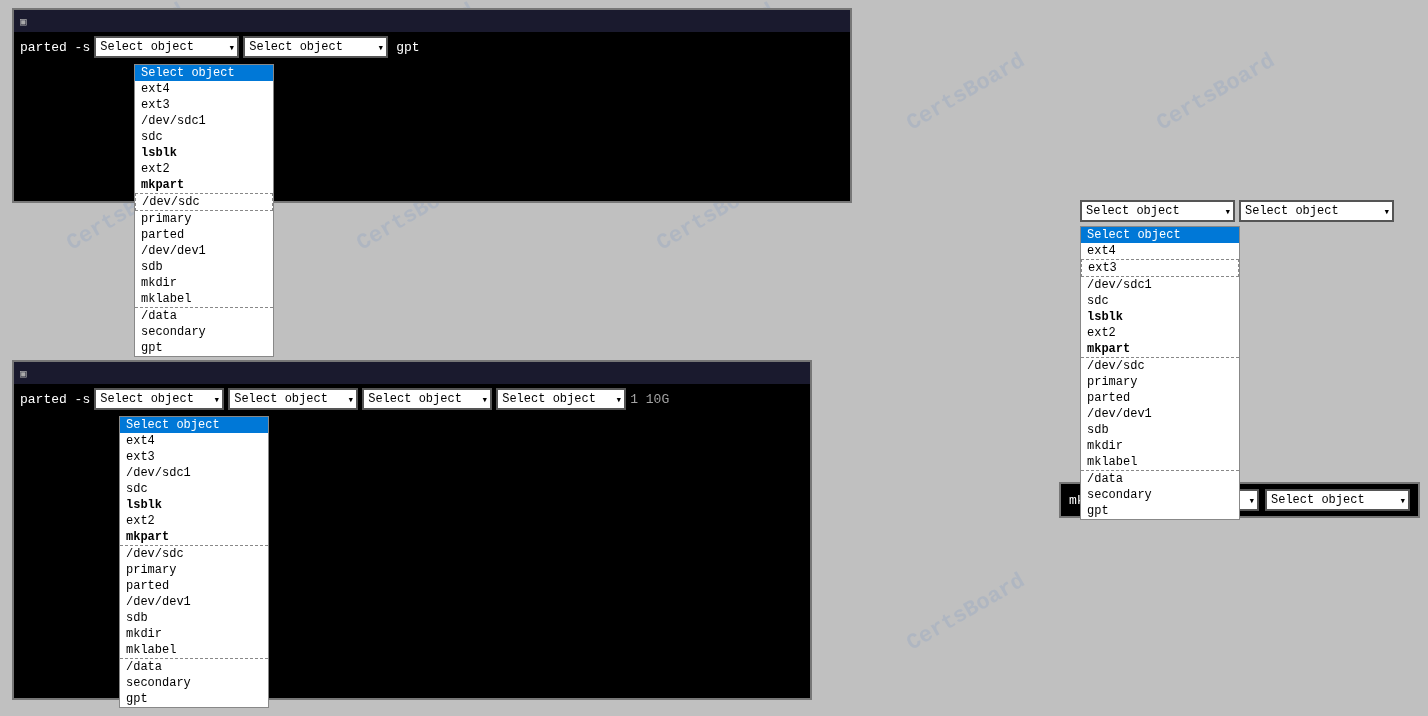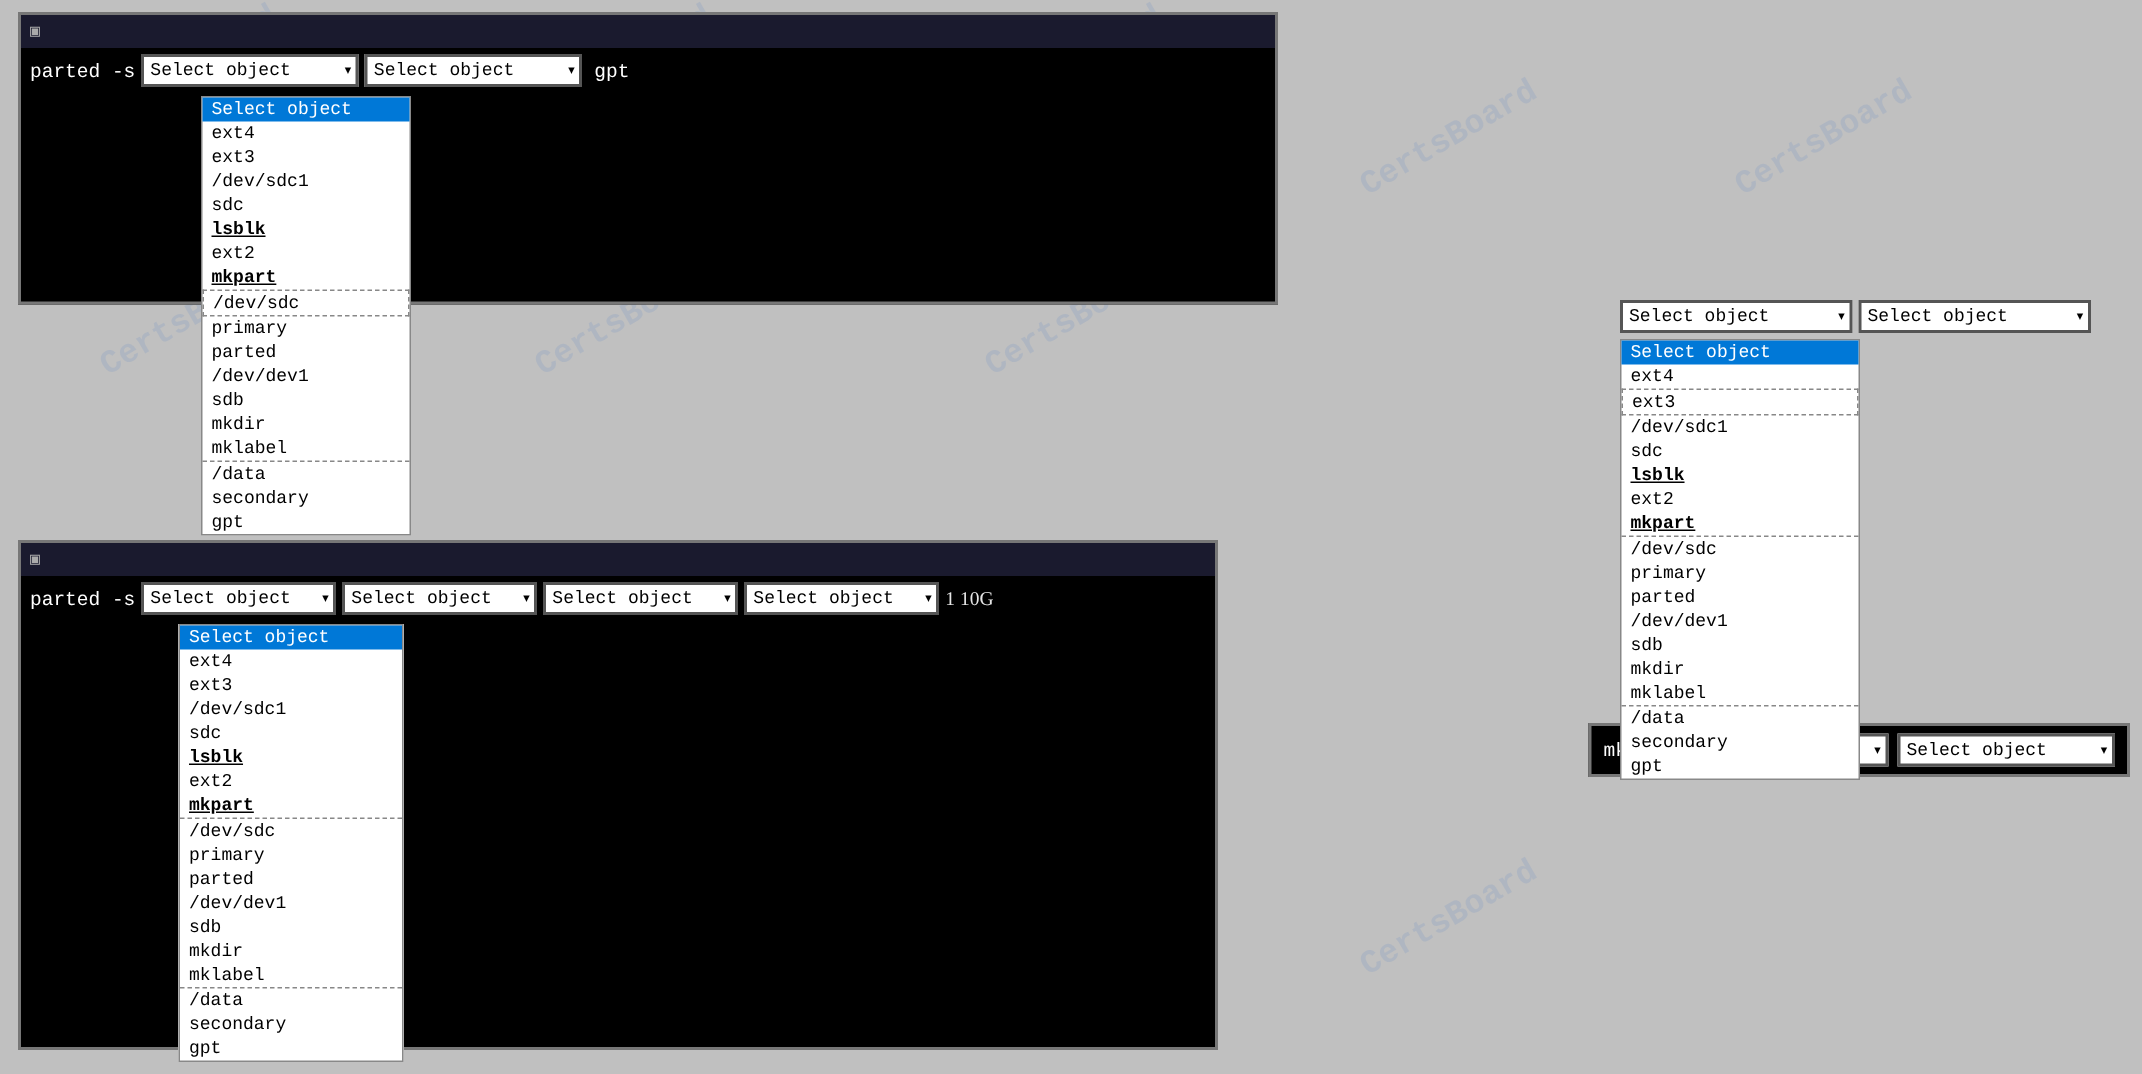--- a/index.html
+++ b/index.html
@@ -81,21 +81,20 @@
     }
     .dropdown-popup .item.selected {
       background: #0078d7;
       color: #fff;
     }
     .dropdown-popup .item.dashed-top {
       border-top: 1px dashed #666;
     }
     .dropdown-popup .item.bold {
       font-weight: bold;
-      text-decoration: underline;
     }
 
     
     .terminal-top {
       top: 8px;
       left: 12px;
       width: 840px;
       height: 190px;
       background: #000;
       border: 2px solid #777;
@@ -257,21 +256,21 @@
       <select class="dropdown-select" style="min-width:130px;">
         <option>Select object</option>
         <option>ext4</option><option>ext3</option><option>/dev/sdc1</option>
         <option>sdc</option><option>lsblk</option><option>ext2</option>
         <option>mkpart</option><option>/dev/sdc</option><option>primary</option>
         <option>parted</option><option>/dev/dev1</option><option>sdb</option>
         <option>mkdir</option><option>mklabel</option><option>/data</option>
         <option>secondary</option><option>gpt</option>
       </select>
     </div>
-    <span style="color:#e5e5e5;font-family:Liberation Serif, serif;font-size:13px;">1  10G</span>
+    <span style="color:#a3a3a3;font-family:Liberation Mono, monospace;font-size:13px;">1  10G</span>
   </div>
 
   <div style="display:flex;gap:0px;margin-left:105px;margin-top:2px;">
 
     <div class="dropdown-popup" style="width:150px;">
       <div class="item selected">Select object</div>
       <div class="item">ext4</div>
       <div class="item">ext3</div>
       <div class="item">/dev/sdc1</div>
       <div class="item">sdc</div>

